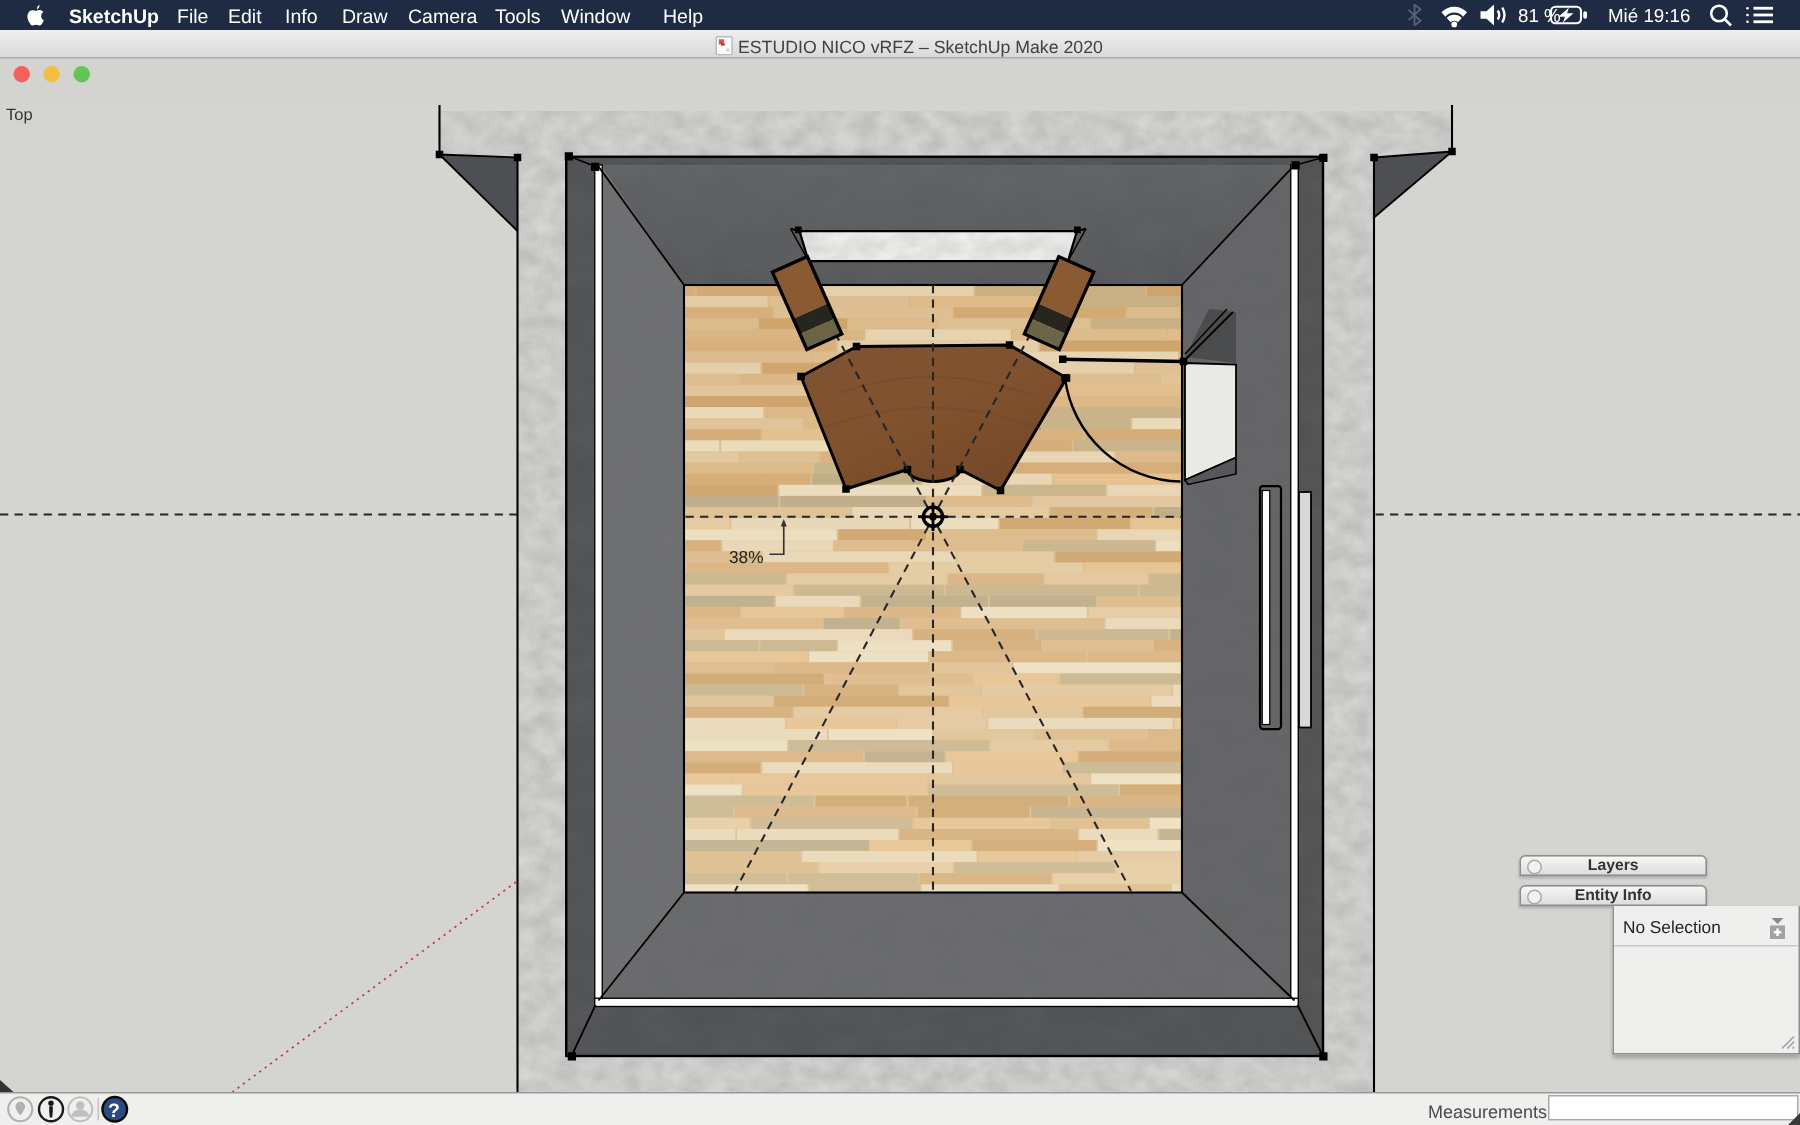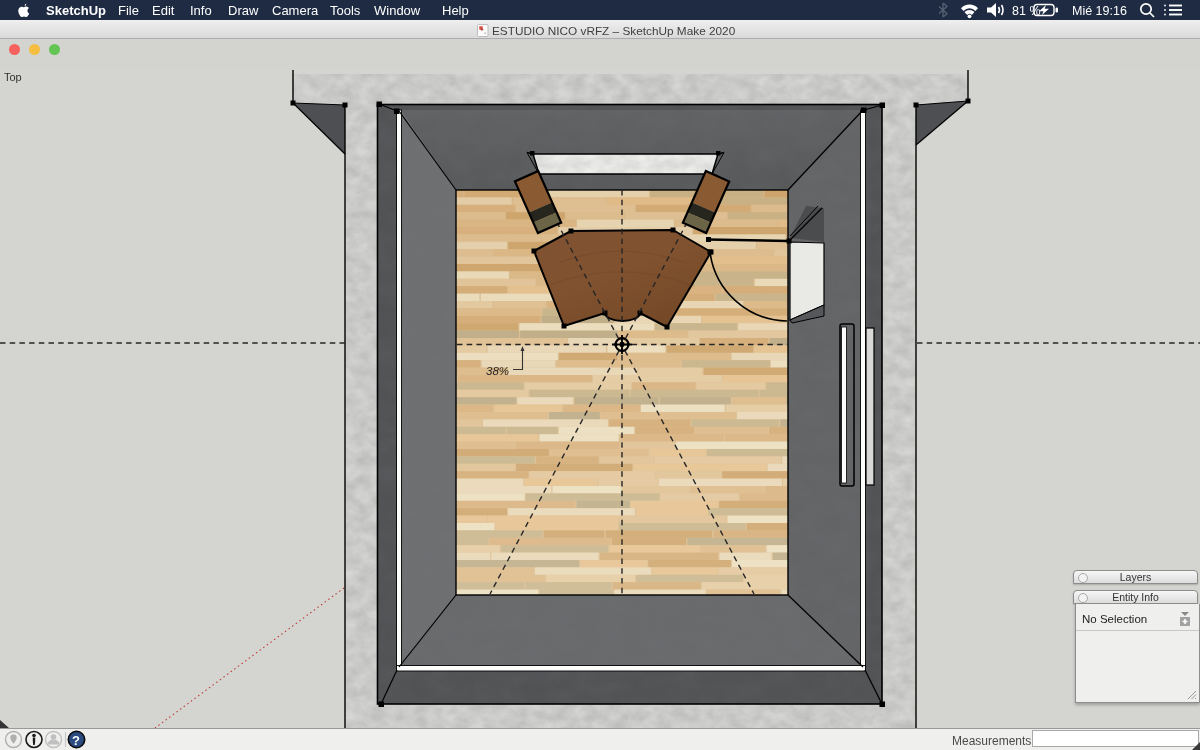--- a/index.html
+++ b/index.html
@@ -3,23 +3,23 @@
 <meta charset="utf-8">
 <style>
   html,body{margin:0;padding:0;}
   body{width:1200px;height:750px;overflow:hidden;font-family:"Liberation Sans",sans-serif;position:relative;background:#d3d3cf;}
   #menubar{position:absolute;left:0;top:0;width:1200px;height:20px;background:#1e2b42;color:#fff;font-size:13px;}
   #menubar span{position:absolute;top:2.5px;}
   #titlebar{position:absolute;left:0;top:20px;width:1200px;height:19px;background:linear-gradient(#efefef,#d9d9d9);border-bottom:1px solid #acacac;box-sizing:border-box;}
   .tl{position:absolute;top:24px;width:11px;height:11px;border-radius:50%;}
   #titletext{position:absolute;left:492px;top:4px;font-size:11.8px;color:#404040;}
   #toolbar{position:absolute;left:0;top:39px;width:956px;height:31px;background:linear-gradient(#e4e4e4,#d0d0d0);border-bottom:1px solid #a5a5a5;box-sizing:border-box;margin-top:33px;}
-  #canvas{position:absolute;left:0;top:70px;width:1200px;height:658px;font-style:italic;}
+  #canvas{position:absolute;left:0;top:70px;width:1200px;height:658px;}
   #toplabel{position:absolute;left:4px;top:71px;font-size:11px;color:#333;}
-  .panel-h{position:absolute;left:1073px;width:125px;height:14px;background:linear-gradient(#f7f7f7,#dcdcdc);border:1px solid #8d8d8d;border-radius:4px 4px 0 0;box-sizing:border-box;font-size:10.5px;font-weight:normal;color:#333;text-align:center;line-height:13px;box-shadow:0 1px 2px rgba(0,0,0,0.2);}
+  .panel-h{position:absolute;left:1013px;width:125px;height:14px;background:linear-gradient(#f7f7f7,#dcdcdc);border:1px solid #8d8d8d;border-radius:4px 4px 0 0;box-sizing:border-box;font-size:10.5px;font-weight:bold;color:#333;text-align:center;line-height:13px;box-shadow:0 1px 2px rgba(0,0,0,0.2);}
   .panel-circ{position:absolute;width:8px;height:8px;border:1px solid #aaa;border-radius:50%;left:4px;top:2px;background:#f2f2f2;}
   #entitybody{position:absolute;left:1075px;top:604px;width:125px;height:99px;background:#efefee;border:1px solid #8d8d8d;border-top:none;box-sizing:border-box;box-shadow:0 2px 3px rgba(0,0,0,0.25);}
   #statusbar{position:absolute;left:0;top:728px;width:1200px;height:22px;background:#efefed;border-top:1px solid #999;box-sizing:border-box;}
   #statustext{position:absolute;left:92px;top:5px;font-size:11.5px;color:#1a1a1a;}
   #measlabel{position:absolute;left:952px;top:5px;font-size:12px;color:#4a4a4a;}
   #measbox{position:absolute;left:1032px;top:1px;width:167px;height:17px;background:#fff;border:1px solid #a9a9a9;box-sizing:border-box;}
 </style>
 </head>
 <body>
 <div id="menubar">

